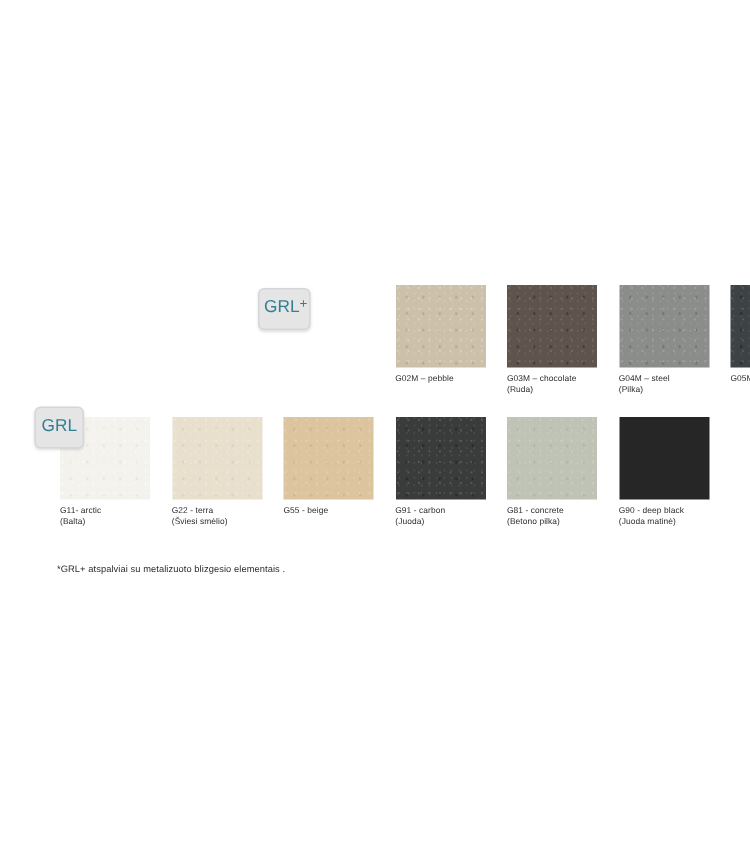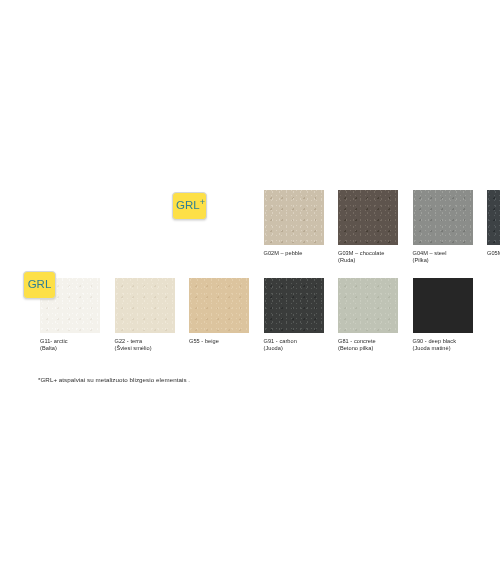--- a/index.html
+++ b/index.html
@@ -69,21 +69,21 @@
     white-space: nowrap;
   }
   .swatch-label .lt {
     display: block;
     color: #2b2b2b;
   }
 
   
   .grl-badge {
     position: absolute;
-    background: #fde047;
+    background: #e5e5e5;
     border: 1px solid #d3d7da;
     border-radius: 4px;
     box-shadow: 0 1px 2px rgba(0,0,0,0.13);
     color: #2f7f95;
     font-size: 11.5px;
     line-height: 1;
     display: flex;
     align-items: center;
     justify-content: center;
     z-index: 5;

